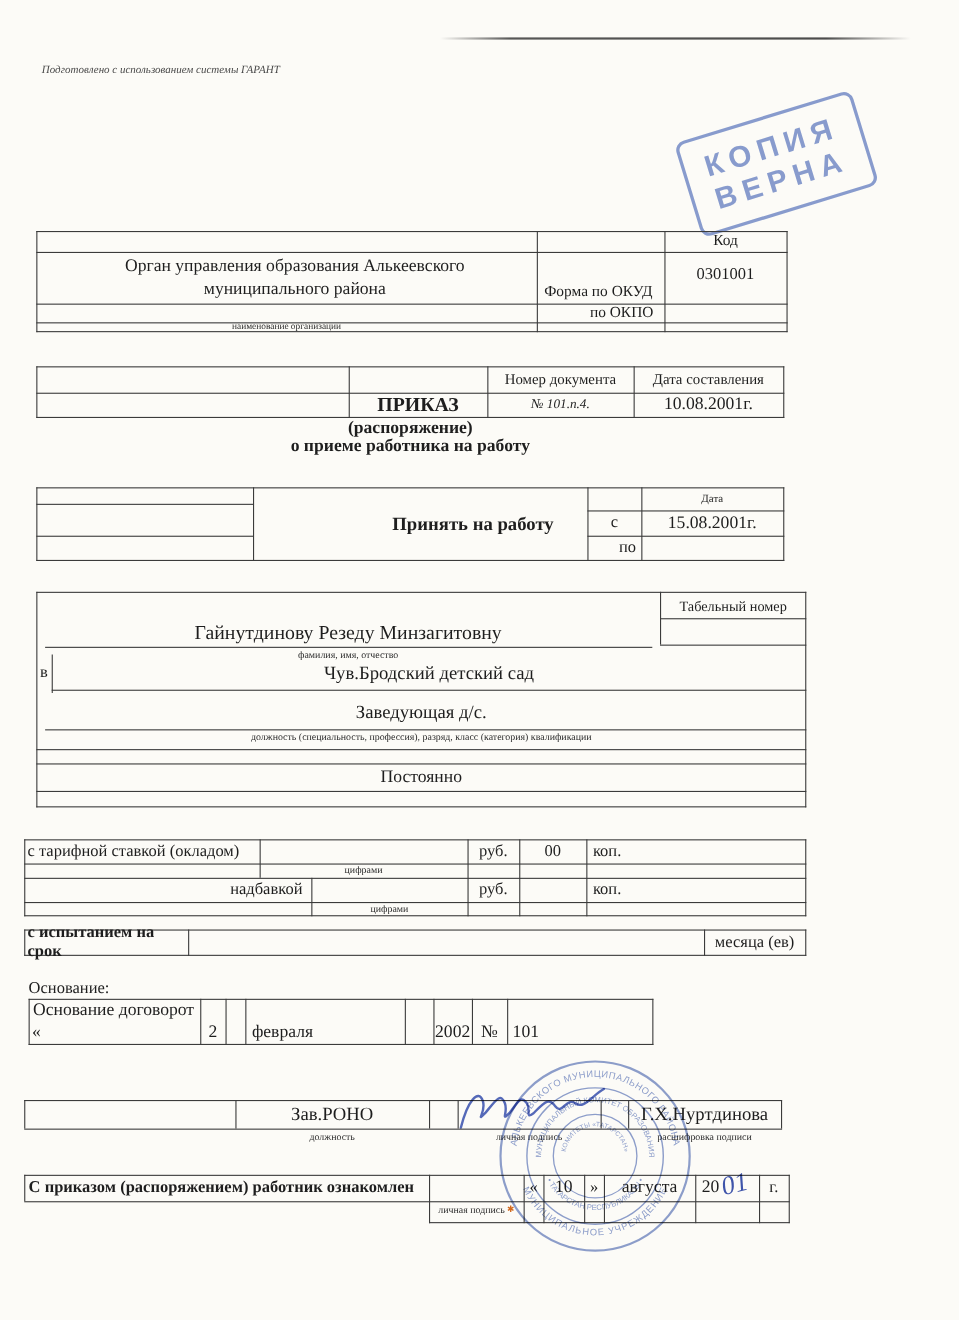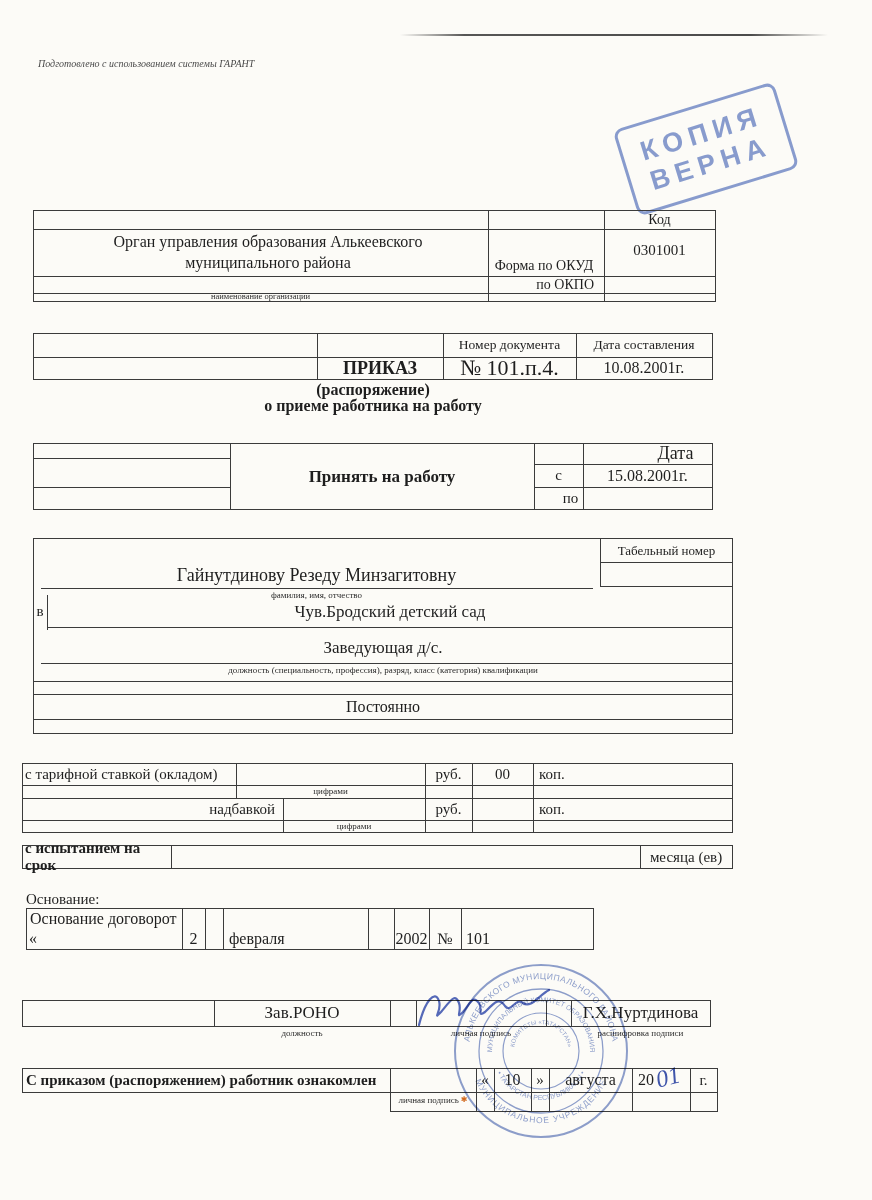--- a/index.html
+++ b/index.html
@@ -68,40 +68,40 @@
     <div class="hl" style="left:0;top:24px;width:680px;"></div>
     <div class="hl" style="left:0;top:46px;width:680px;"></div>
     <div class="vl" style="left:0;top:0;height:47px;"></div>
     <div class="vl" style="left:284px;top:0;height:47px;"></div>
     <div class="vl" style="left:410px;top:0;height:47px;"></div>
     <div class="vl" style="left:543px;top:0;height:47px;"></div>
     <div class="vl" style="left:679px;top:0;height:47px;"></div>
     <div class="t" style="left:410px;top:0;width:133px;height:24px;font-size:13.5px;">Номер документа</div>
     <div class="t" style="left:543px;top:0;width:136px;height:24px;font-size:13.5px;">Дата составления</div>
     <div class="t b" style="left:284px;top:24px;width:126px;height:22px;font-size:18px;">ПРИКАЗ</div>
-    <div class="t" style="left:410px;top:24px;width:133px;height:22px;font-size:22px;">№ 101.п.4.</div>
+    <div class="t" style="left:410px;top:24px;width:133px;height:22px;font-size:12px;font-style:italic;">№ 101.п.4.</div>
     <div class="t" style="left:543px;top:24px;width:136px;height:22px;font-size:16px;">10.08.2001г.</div>
   </div>
   <div class="t b" style="left:33px;top:381px;width:680px;height:18px;font-size:16px;">(распоряжение)</div>
   <div class="t b" style="left:33px;top:397px;width:680px;height:18px;font-size:16px;">о приеме работника на работу</div>
 
   <div class="blk" style="left:33px;top:443px;width:680px;height:67px;">
     <div class="hl" style="left:0;top:0;width:680px;"></div>
     <div class="hl" style="left:0;top:15px;width:197px;"></div>
     <div class="hl" style="left:501px;top:21px;width:179px;"></div>
     <div class="hl" style="left:0;top:44px;width:197px;"></div>
     <div class="hl" style="left:501px;top:44px;width:179px;"></div>
     <div class="hl" style="left:0;top:66px;width:680px;"></div>
     <div class="vl" style="left:0;top:0;height:67px;"></div>
     <div class="vl" style="left:197px;top:0;height:67px;"></div>
     <div class="vl" style="left:501px;top:0;height:67px;"></div>
     <div class="vl" style="left:550px;top:0;height:67px;"></div>
     <div class="vl" style="left:679px;top:0;height:67px;"></div>
-    <div class="t b" style="left:197px;top:0;width:304px;height:67px;font-size:17px;">Принять на работу</div>
-    <div class="t" style="left:550px;top:0;width:129px;height:21px;font-size:18px;padding-left:28px;">Дата</div>
+    <div class="t b" style="left:197px;top:0;width:304px;height:67px;font-size:17px;padding-left:48px;">Принять на работу</div>
+    <div class="t" style="left:550px;top:0;width:129px;height:21px;font-size:10px;">Дата</div>
     <div class="t" style="left:501px;top:21px;width:49px;height:23px;font-size:15px;">с</div>
     <div class="t" style="left:550px;top:21px;width:129px;height:23px;font-size:16px;">15.08.2001г.</div>
     <div class="t" style="left:501px;top:44px;width:49px;height:23px;font-size:15px;margin-left:12px;">по</div>
   </div>
 
   <div class="blk" style="left:33px;top:538px;width:700px;height:196px;">
     <div class="hl" style="left:0;top:0;width:700px;"></div>
     <div class="hl" style="left:567px;top:24px;width:133px;"></div>
     <div class="hl" style="left:567px;top:48px;width:133px;"></div>
     <div class="hl" style="left:8px;top:50px;width:552px;"></div>

